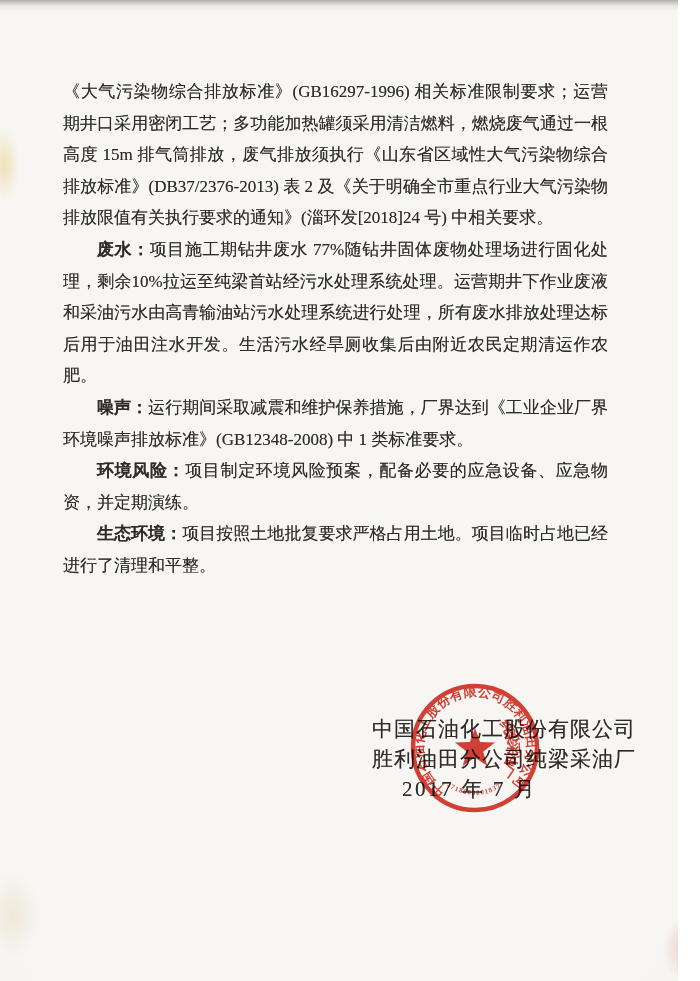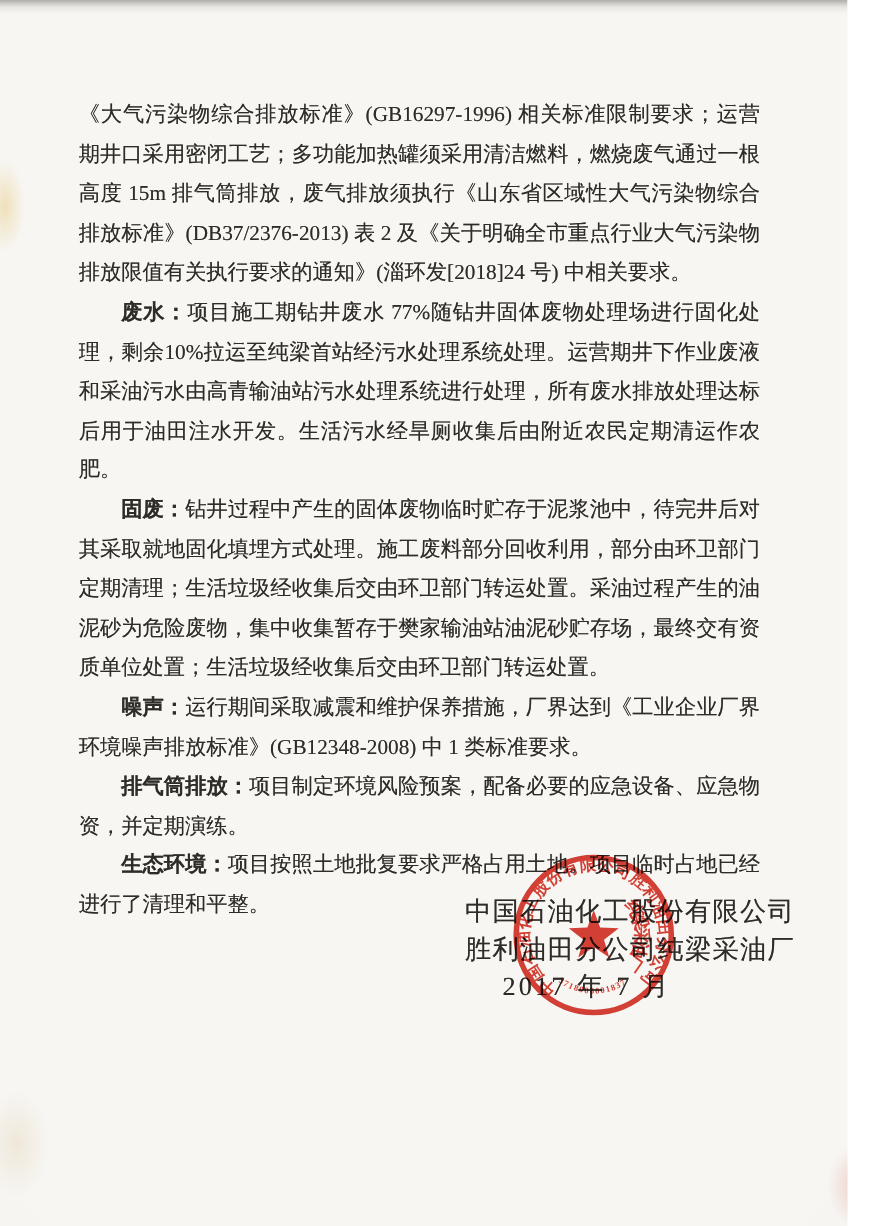--- a/index.html
+++ b/index.html
@@ -75,23 +75,22 @@
 
   <div class="top-edge"></div>
   <div class="edge-line"></div>
   <div class="stain-cream"></div>
   <div class="stain-bl"></div>
   <div class="stain-pink"></div>
 
   <div class="content">
     <p><span>《大气污染物综合排放标准》(GB16297-1996) 相关标准限制要求；运营期井口采用密闭工艺；多功能加热罐须采用清洁燃料，燃烧废气通过一根高度 15m 排气筒排放，废气排放须执行《山东省区域性大气污染物综合排放标准》(DB37/2376-2013) 表 2 及《关于明确全市重点行业大气污染物排放限值有关执行要求的通知》(淄环发[2018]24 号) 中相关要求。</span></p>
     <p class="indent"><span class="lead">废水：</span><span>项目施工期钻井废水 77%随钻井固体废物处理场进行固化处理，剩余10%拉运至纯梁首站经污水处理系统处理。运营期井下作业废液和采油污水由高青输油站污水处理系统进行处理，所有废水排放处理达标后用于油田注水开发。生活污水经旱厕收集后由附近农民定期清运作农肥。</span></p>
-    <p class="indent"><span class="lead">固废：</span><span>钻井过程中产生的固体废物临时贮存于泥浆池中，待完井后对其采取就地固化填埋方式处理。施工废料部分回收利用，部分由环卫部门定期清理；生活垃圾经收集后交由环卫部门转运处置。采油过程产生的油泥砂为危险废物，集中收集暂存于樊家输油站油泥砂贮存场，最终交有资质单位处置；生活垃圾经收集后交由环卫部门转运处置。</span></p>
     <p class="indent"><span class="lead">噪声：</span><span>运行期间采取减震和维护保养措施，厂界达到《工业企业厂界环境噪声排放标准》(GB12348-2008) 中 1 类标准要求。</span></p>
-    <p class="indent"><span class="lead">排气筒排放：</span><span>项目制定环境风险预案，配备必要的应急设备、应急物资，并定期演练。</span></p>
+    <p class="indent"><span class="lead">环境风险：</span><span>项目制定环境风险预案，配备必要的应急设备、应急物资，并定期演练。</span></p>
     <p class="indent"><span class="lead">生态环境：</span><span>项目按照土地批复要求严格占用土地。项目临时占地已经进行了清理和平整。</span></p>
   </div>
 
   <div class="signature">
     <div>中国石油化工股份有限公司</div>
     <div>胜利油田分公司纯梁采油厂</div>
     <div class="date">2017 年 7 月</div>
   </div>
 
   <svg class="seal" viewBox="0 0 140 140">

